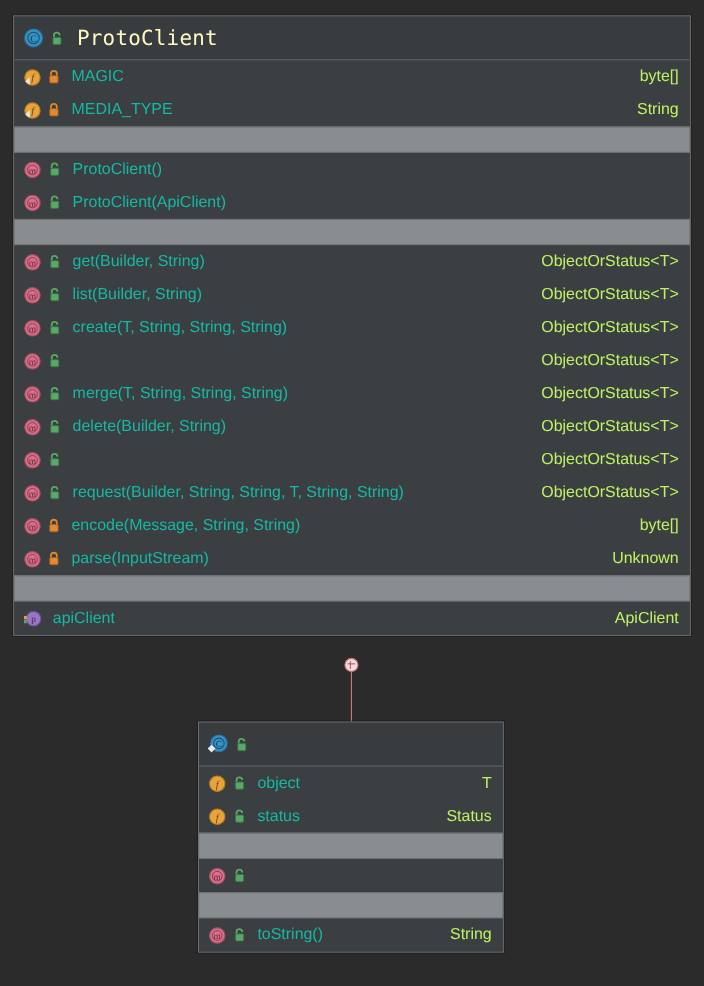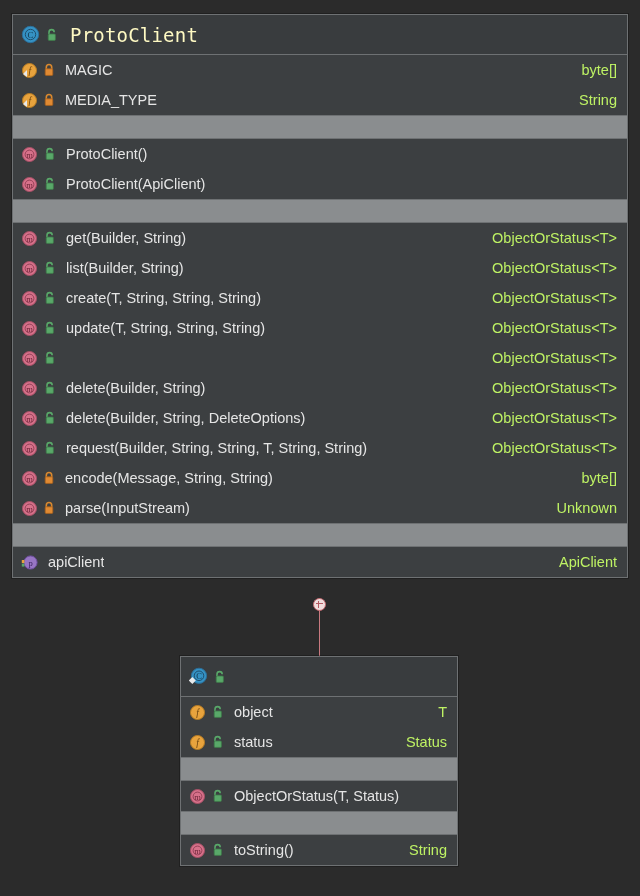--- a/index.html
+++ b/index.html
@@ -64,21 +64,21 @@
     display: flex;
     align-items: center;
     height: 30px;
     padding-left: 8px;
     padding-right: 10px;
     white-space: nowrap;
   }
 
   .member-name {
     font-size: 14.5px;
-    color: #e5e5e5;
+    color: #14b8a6;
     margin-left: 10px;
     overflow: hidden;
     text-overflow: ellipsis;
   }
 
   .member-type {
     font-size: 14.5px;
     color: #bef264;
     margin-left: auto;
     padding-left: 12px;
@@ -283,37 +283,37 @@
               <circle cx="8.5" cy="8.5" r="4.4" fill="none" stroke="#8e3c52" stroke-width="0.9"></circle>
               <text x="8.5" y="11.8" font-family="'Liberation Serif',serif" font-size="8.5" fill="#6e2639" text-anchor="middle">m</text>
             </svg>
         </span>
         <span class="icon vis-icon">
           <svg width="13" height="14" viewBox="0 0 13 14">
               <path d="M4 6 V4.2 A2.6 2.6 0 0 1 9.2 4.2" fill="none" stroke="#59a869" stroke-width="1.6"></path>
               <rect x="3.2" y="6" width="7.2" height="6.4" rx="1" fill="#59a869" stroke="#3d7a49" stroke-width="0.8"></rect>
             </svg>
         </span>
-        <span class="member-name">update(T, String, String, String)</span>
-        <span class="member-type">ObjectOrStatus&lt;T&gt;</span>
-      </div>
-      <div class="member-row">
-        <span class="icon">
-          <svg width="17" height="17" viewBox="0 0 17 17">
-              <circle cx="8.5" cy="8.5" r="7" fill="#d7718a" stroke="#a84f66" stroke-width="1"></circle>
-              <circle cx="8.5" cy="8.5" r="4.4" fill="none" stroke="#8e3c52" stroke-width="0.9"></circle>
-              <text x="8.5" y="11.8" font-family="'Liberation Serif',serif" font-size="8.5" fill="#6e2639" text-anchor="middle">m</text>
-            </svg>
-        </span>
-        <span class="icon vis-icon">
-          <svg width="13" height="14" viewBox="0 0 13 14">
-              <path d="M4 6 V4.2 A2.6 2.6 0 0 1 9.2 4.2" fill="none" stroke="#59a869" stroke-width="1.6"></path>
-              <rect x="3.2" y="6" width="7.2" height="6.4" rx="1" fill="#59a869" stroke="#3d7a49" stroke-width="0.8"></rect>
-            </svg>
-        </span>
+        <span class="member-type">ObjectOrStatus&lt;T&gt;</span>
+      </div>
+      <div class="member-row">
+        <span class="icon">
+          <svg width="17" height="17" viewBox="0 0 17 17">
+              <circle cx="8.5" cy="8.5" r="7" fill="#d7718a" stroke="#a84f66" stroke-width="1"></circle>
+              <circle cx="8.5" cy="8.5" r="4.4" fill="none" stroke="#8e3c52" stroke-width="0.9"></circle>
+              <text x="8.5" y="11.8" font-family="'Liberation Serif',serif" font-size="8.5" fill="#6e2639" text-anchor="middle">m</text>
+            </svg>
+        </span>
+        <span class="icon vis-icon">
+          <svg width="13" height="14" viewBox="0 0 13 14">
+              <path d="M4 6 V4.2 A2.6 2.6 0 0 1 9.2 4.2" fill="none" stroke="#59a869" stroke-width="1.6"></path>
+              <rect x="3.2" y="6" width="7.2" height="6.4" rx="1" fill="#59a869" stroke="#3d7a49" stroke-width="0.8"></rect>
+            </svg>
+        </span>
+        <span class="member-name">merge(T, String, String, String)</span>
         <span class="member-type">ObjectOrStatus&lt;T&gt;</span>
       </div>
       <div class="member-row">
         <span class="icon">
           <svg width="17" height="17" viewBox="0 0 17 17">
               <circle cx="8.5" cy="8.5" r="7" fill="#d7718a" stroke="#a84f66" stroke-width="1"></circle>
               <circle cx="8.5" cy="8.5" r="4.4" fill="none" stroke="#8e3c52" stroke-width="0.9"></circle>
               <text x="8.5" y="11.8" font-family="'Liberation Serif',serif" font-size="8.5" fill="#6e2639" text-anchor="middle">m</text>
             </svg>
         </span>
@@ -333,21 +333,20 @@
               <circle cx="8.5" cy="8.5" r="4.4" fill="none" stroke="#8e3c52" stroke-width="0.9"></circle>
               <text x="8.5" y="11.8" font-family="'Liberation Serif',serif" font-size="8.5" fill="#6e2639" text-anchor="middle">m</text>
             </svg>
         </span>
         <span class="icon vis-icon">
           <svg width="13" height="14" viewBox="0 0 13 14">
               <path d="M4 6 V4.2 A2.6 2.6 0 0 1 9.2 4.2" fill="none" stroke="#59a869" stroke-width="1.6"></path>
               <rect x="3.2" y="6" width="7.2" height="6.4" rx="1" fill="#59a869" stroke="#3d7a49" stroke-width="0.8"></rect>
             </svg>
         </span>
-        <span class="member-name">delete(Builder, String, DeleteOptions)</span>
         <span class="member-type">ObjectOrStatus&lt;T&gt;</span>
       </div>
       <div class="member-row">
         <span class="icon">
           <svg width="17" height="17" viewBox="0 0 17 17">
               <circle cx="8.5" cy="8.5" r="7" fill="#d7718a" stroke="#a84f66" stroke-width="1"></circle>
               <circle cx="8.5" cy="8.5" r="4.4" fill="none" stroke="#8e3c52" stroke-width="0.9"></circle>
               <text x="8.5" y="11.8" font-family="'Liberation Serif',serif" font-size="8.5" fill="#6e2639" text-anchor="middle">m</text>
             </svg>
         </span>
@@ -481,21 +480,20 @@
               <circle cx="8.5" cy="8.5" r="4.4" fill="none" stroke="#8e3c52" stroke-width="0.9"></circle>
               <text x="8.5" y="11.8" font-family="'Liberation Serif',serif" font-size="8.5" fill="#6e2639" text-anchor="middle">m</text>
             </svg>
         </span>
         <span class="icon vis-icon">
           <svg width="13" height="14" viewBox="0 0 13 14">
               <path d="M4 6 V4.2 A2.6 2.6 0 0 1 9.2 4.2" fill="none" stroke="#59a869" stroke-width="1.6"></path>
               <rect x="3.2" y="6" width="7.2" height="6.4" rx="1" fill="#59a869" stroke="#3d7a49" stroke-width="0.8"></rect>
             </svg>
         </span>
-        <span class="member-name">ObjectOrStatus(T, Status)</span>
         <span class="member-type"></span>
       </div>
     </div>
 
     <div class="separator"></div>
 
     <div class="section">
       <div class="member-row">
         <span class="icon">
           <svg width="17" height="17" viewBox="0 0 17 17">

